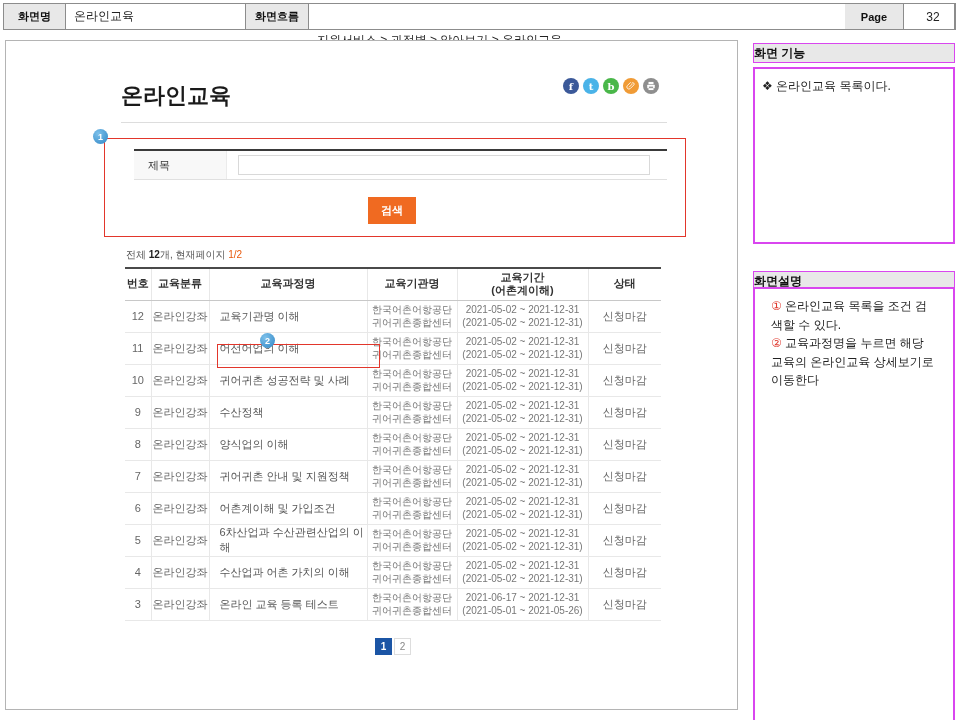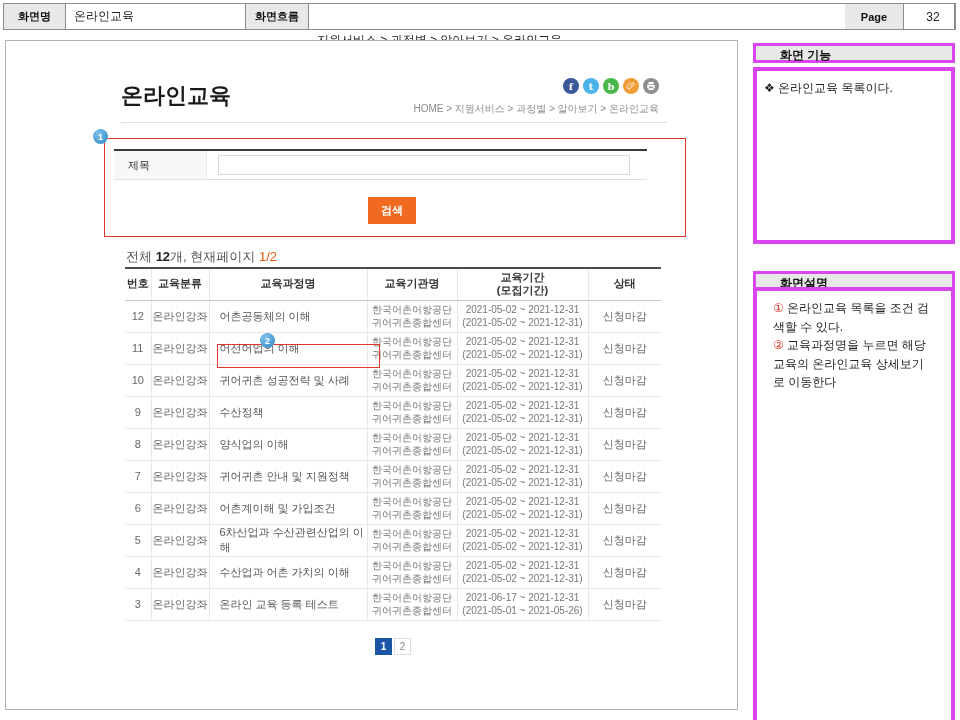--- a/index.html
+++ b/index.html
@@ -16,27 +16,27 @@
   
   .main-panel { position:absolute; left:5px; top:40px; width:733px; height:670px; border:1px solid #b4b4b4; background:#fff; }
   .page-title { position:absolute; left:115px; top:40px; font-size:22px; font-weight:bold; color:#1a1a1a; }
   .socials { position:absolute; right:78px; top:37px; display:flex; gap:4px; }
   .icon-circle { width:16px; height:16px; border-radius:50%; color:#fff; font-size:10px; font-weight:bold; display:flex; align-items:center; justify-content:center; font-family:"DejaVu Serif",serif; }
   .ic-fb { background:#3b5999; } .ic-tw { background:#4ab3e8; } .ic-bl { background:#49b749; }
   .ic-lk { background:#f09b36; } .ic-pr { background:#8e8e8e; }
   .breadcrumb { position:absolute; right:78px; top:61px; font-size:10px; color:#8a8a8a; }
   .title-divider { position:absolute; left:115px; top:81px; width:546px; border-top:1px solid #ddd; }
   
-  .search-wrap { position:absolute; left:108px; top:108px; width:533px; }
+  .search-wrap { position:absolute; left:128px; top:108px; width:533px; }
   .search-row { border-top:2px solid #3a3a3a; border-bottom:1px solid #e0e0e0; height:31px; display:flex; }
   .search-label { width:93px; background:#f8f8f8; border-right:1px solid #ebebeb; font-size:11px; color:#333; display:flex; align-items:center; padding-left:14px; }
   .search-field { flex:1; display:flex; align-items:center; padding-left:11px; }
   .search-field input { width:412px; height:20px; border:1px solid #d9d9d9; font-size:11px; padding:0 4px; }
   .search-btn { position:absolute; left:362px; top:156px; width:48px; height:27px; background:#f06a21; color:#fff; border:none; font-size:11px; font-weight:bold; cursor:pointer; }
-  .summary { position:absolute; left:120px; top:207px; font-size:13px; color:#555; }
+  .summary { position:absolute; left:120px; top:207px; font-size:10px; color:#555; }
   .summary b { color:#222; }
   .summary .orange { color:#e8590c; }
   
   .course-table { position:absolute; left:119px; top:226px; }
   table { border-collapse:collapse; table-layout:fixed; width:536px; border-top:2px solid #4a4a4a; }
   th { font-size:11px; color:#333; font-weight:bold; height:32px; border-bottom:1px solid #c8c8c8; white-space:pre-line; line-height:1.25; }
   td { height:32px; font-size:11px; color:#666; text-align:center; border-bottom:1px solid #e8e8e8; }
   th + th, td + td { border-left:1px solid #e8e8e8; }
   td.course { text-align:left; padding-left:10px; color:#555; cursor:pointer; }
   .two-line { font-size:10px; color:#777; line-height:1.35; }
@@ -45,24 +45,24 @@
   .page-btn.active { background:#1b55a5; color:#fff; font-weight:bold; }
   .page-btn.inactive { border:1px solid #ddd; color:#888; background:#fff; }
   
   .ann-circle { position:absolute; width:15px; height:15px; border-radius:50%; background:radial-gradient(circle at 35% 30%, #7cc0ea, #3187c6); color:#fff; font-size:9px; font-weight:bold; display:flex; align-items:center; justify-content:center; z-index:6; }
   .ann-box { position:absolute; border:1px solid #e2362b; z-index:5; }
   #ann-box-search { left:98px; top:97px; width:582px; height:99px; }
   #ann-circle-1 { left:87px; top:88px; }
   #ann-box-row { left:211px; top:303px; width:163px; height:24px; }
   #ann-circle-2 { left:254px; top:292px; }
   
-  .side-header { position:absolute; left:753px; width:202px; height:20px; background:#e8e8e8; border:3px solid #d946ef; font-size:12px; font-weight:bold; color:#111; line-height:18px; padding-left:24px; }
+  .side-header { position:absolute; left:753px; width:202px; height:20px; background:#e8e8e8; border:1px solid #d946ef; font-size:12px; font-weight:bold; color:#111; line-height:18px; padding-left:0; }
   #func-header { top:43px; }
   #desc-header { top:263px;margin-top:8px; }
-  .side-box { position:absolute; left:753px; width:202px; border:4px solid #d946ef; background:#fff; font-size:12px; color:#222; }
+  .side-box { position:absolute; left:753px; width:202px; border:2px solid #d946ef; background:#fff; font-size:12px; color:#222; }
   #func-box { top:67px; height:177px; padding:9px 7px; }
   #desc-box { top:287px; height:502px; padding:8px 16px; line-height:1.55; }
   .desc-item { color:#222; }
   .ann-num { color:#e03a2f; }
 </style>
 </head>
 <body>
 
 <div class="topbar">
   <div class="lbl w-name-l">화면명</div>
@@ -89,21 +89,20 @@
     <div class="icon-circle ic-pr">
       <svg width="10" height="10" viewBox="0 0 16 16">
           <rect x="4" y="1.5" width="8" height="3.5" fill="#fff"></rect>
           <rect x="2" y="6" width="12" height="5.5" rx="0.8" fill="#fff"></rect>
           <rect x="4.6" y="9" width="6.8" height="2" fill="#8e8e8e"></rect>
           <rect x="4" y="11.5" width="8" height="3" fill="#fff"></rect>
         </svg>
     </div>
   </div>
 
-  <div class="breadcrumb">HOME &gt; 지원서비스 &gt; 과정별 &gt; 알아보기 &gt; 온라인교육</div>
   <div class="title-divider"></div>
 
   <div class="search-wrap">
     <div class="search-row">
       <div class="search-label">제목</div>
       <div class="search-field">
         <input type="text" value="" style="">
       </div>
     </div>
   </div>
@@ -123,29 +122,29 @@
           <col style="width:131px">
           <col style="width:73px">
       </colgroup>
       <thead>
         <tr>
           <th>번호</th>
           <th>교육분류</th>
           <th>교육과정명</th>
           <th>교육기관명</th>
           <th>교육기간
-(모집기간)</th>
+(어촌계이해)</th>
           <th>상태</th>
         </tr>
       </thead>
       <tbody>
           <tr>
       <td>12</td>
       <td>온라인강좌</td>
-      <td class="course">어촌공동체의 이해</td>
+      <td class="course">교육기관명 이해</td>
       <td>
         <div class="two-line">
                 <div>한국어촌어항공단</div>
                 <div>귀어귀촌종합센터</div>
               </div>
       </td>
       <td>
         <div class="two-line">
                 <div>2021-05-02 ~ 2021-12-31</div>
                 <div>(2021-05-02 ~ 2021-12-31)</div>

